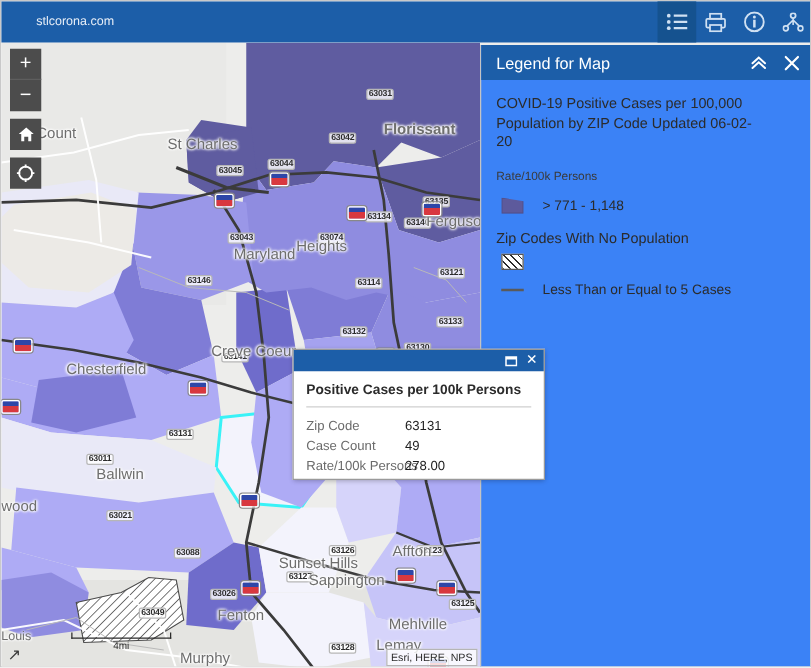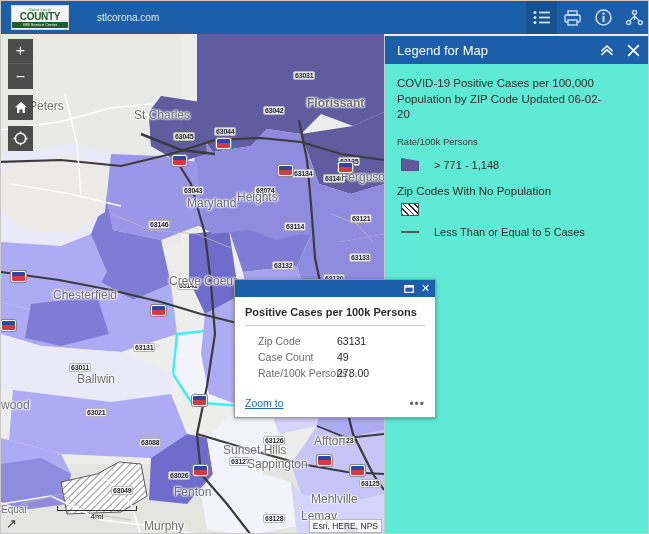--- a/index.html
+++ b/index.html
@@ -153,21 +153,21 @@
     font-size: 8.5px; color: #2b2b2b;
     padding: 1px 3px;
     z-index: 22;
     white-space: nowrap;
   }
 
   
   #legend-panel {
     position: absolute; left: 383px; top: 35px;
     width: 266px; height: 499px;
-    background: #5eead4;
+    background: #3b82f6;
     border-left: 1px solid #c4c4c4;
     z-index: 40;
     display: flex; flex-direction: column;
   }
   #legend-header {
     height: 28px;
     background: #1c5ea8;
     display: flex; align-items: center;
     padding: 0 6px 0 12px;
     flex: 0 0 auto;
@@ -250,21 +250,21 @@
     font-size: 11px; line-height: 1;
   }
   #popup-title {
     font-size: 11px; font-weight: bold; color: #2b2b2b;
     padding: 9px 10px 7px 10px;
   }
   #popup-divider {
     height: 1px; background: #cfcfcf;
     margin: 0 10px;
   }
-  #popup-fields { padding: 7px 10px 2px 10px; margin-left: 13px; }
+  #popup-fields { padding: 7px 10px 2px 10px; }
   .pp-row { display: flex; font-size: 10.5px; line-height: 16px; }
   .pp-key { width: 79px; color: #6b6b6b; white-space: nowrap; }
   .pp-val { color: #1f1f1f; }
   #popup-footer {
     display: flex; align-items: flex-end;
     padding: 14px 10px 8px 10px;
   }
   #popup-zoomto {
     font-size: 10.5px; color: #1a6bbd;
     text-decoration: underline; cursor: pointer;
@@ -274,25 +274,20 @@
     font-size: 12px; letter-spacing: 1px; cursor: pointer;
     line-height: 10px;
   }
 </style>
 </head>
 <body>
 
 <div id="app">
 
   <div id="header">
-    <div class="logo-box">
-      <div class="logo-top">Saint Louis</div>
-      <div class="logo-mid">COUNTY</div>
-      <div class="logo-bot">GIS Service Center</div>
-    </div>
     <div id="site-url">stlcorona.com</div>
 
     <div id="header-tools">
       <div class="htool active">
         <svg width="17" height="15" viewBox="0 0 17 15">
           <circle cx="2" cy="2.5" r="1.5" fill="#cfe0f2"></circle>
           <rect x="6" y="1.6" width="11" height="1.8" fill="#cfe0f2"></rect>
           <circle cx="2" cy="7.5" r="1.5" fill="#cfe0f2"></circle>
           <rect x="6" y="6.6" width="11" height="1.8" fill="#cfe0f2"></rect>
           <circle cx="2" cy="12.5" r="1.5" fill="#cfe0f2"></circle>
@@ -439,38 +434,38 @@
         <div class="zip-label" style="left: 138px; top: 404px;">63088</div>
         <div class="zip-label" style="left: 167px; top: 437px;">63026</div>
         <div class="zip-label" style="left: 228px; top: 423px;">63127</div>
         <div class="zip-label" style="left: 262px; top: 402px;">63126</div>
         <div class="zip-label" style="left: 332px; top: 402px;">63123</div>
         <div class="zip-label" style="left: 358px; top: 445px;">63125</div>
         <div class="zip-label" style="left: 262px; top: 480px;">63128</div>
       </div>
 
     <div id="city-labels">
-        <div class="city-label" style="left: 28px; top: 65px;">Peters</div>
+        <div class="city-label" style="left: 28px; top: 65px;">Count</div>
         <div class="city-label" style="left: 133px; top: 74px;">St Charles</div>
         <div class="city-label" style="left: 306px; top: 62px; font-weight: bold;">Florissant</div>
         <div class="city-label" style="left: 324px; top: 136px; padding-left: 16px;">Ferguson</div>
         <div class="city-label" style="left: 186px; top: 162px;">Maryland</div>
         <div class="city-label" style="left: 192px; top: 156px; margin-left: 44px;">Heights</div>
         <div class="city-label" style="left: 168px; top: 240px;">Creve Coeur</div>
         <div class="city-label" style="left: 52px; top: 254px;">Chesterfield</div>
         <div class="city-label" style="left: 76px; top: 338px;">Ballwin</div>
         <div class="city-label" style="left: 0px; top: 364px;">wood</div>
         <div class="city-label" style="left: 173px; top: 451px;">Fenton</div>
         <div class="city-label" style="left: 222px; top: 409px;">Sunset Hills</div>
         <div class="city-label" style="left: 246px; top: 423px;">Sappington</div>
         <div class="city-label" style="left: 313px; top: 400px;">Affton</div>
         <div class="city-label" style="left: 310px; top: 458px;">Mehlville</div>
         <div class="city-label" style="left: 300px; top: 475px;">Lemay</div>
         <div class="city-label" style="left: 143px; top: 485px;">Murphy</div>
-        <div class="city-label sm" style="left: 0px; top: 470px;">Equal</div>
+        <div class="city-label sm" style="left: 0px; top: 470px;">Louis</div>
       </div>
 
     <div id="hwy-shields">
         <div class="hwy-shield" style="left: 171px; top: 121px;"></div>
         <div class="hwy-shield" style="left: 10px; top: 237px;"></div>
         <div class="hwy-shield" style="left: 215px; top: 104px;"></div>
         <div class="hwy-shield" style="left: 337px; top: 128px;"></div>
         <div class="hwy-shield" style="left: 277px; top: 131px;"></div>
         <div class="hwy-shield" style="left: 150px; top: 271px;"></div>
         <div class="hwy-shield" style="left: 191px; top: 361px;"></div>
@@ -526,24 +521,20 @@
           </div>
           <div class="pp-row">
             <span class="pp-key">Case Count</span>
             <span class="pp-val">49</span>
           </div>
           <div class="pp-row">
             <span class="pp-key">Rate/100k Persons</span>
             <span class="pp-val">278.00</span>
           </div>
         </div>
-      <div id="popup-footer">
-        <span id="popup-zoomto">Zoom to</span>
-        <span id="popup-more">•••</span>
-      </div>
     </div>
   </div>
 
   <div id="legend-panel">
     <div id="legend-header">
       <div id="legend-title">Legend for Map</div>
       <div class="lg-btns">
         <div class="lg-btn">
           <svg width="14" height="14" viewBox="0 0 14 14">
             <path d="M2 7.6 L7 3 L12 7.6" fill="none" stroke="#ffffff" stroke-width="1.6" stroke-linecap="round"></path>

